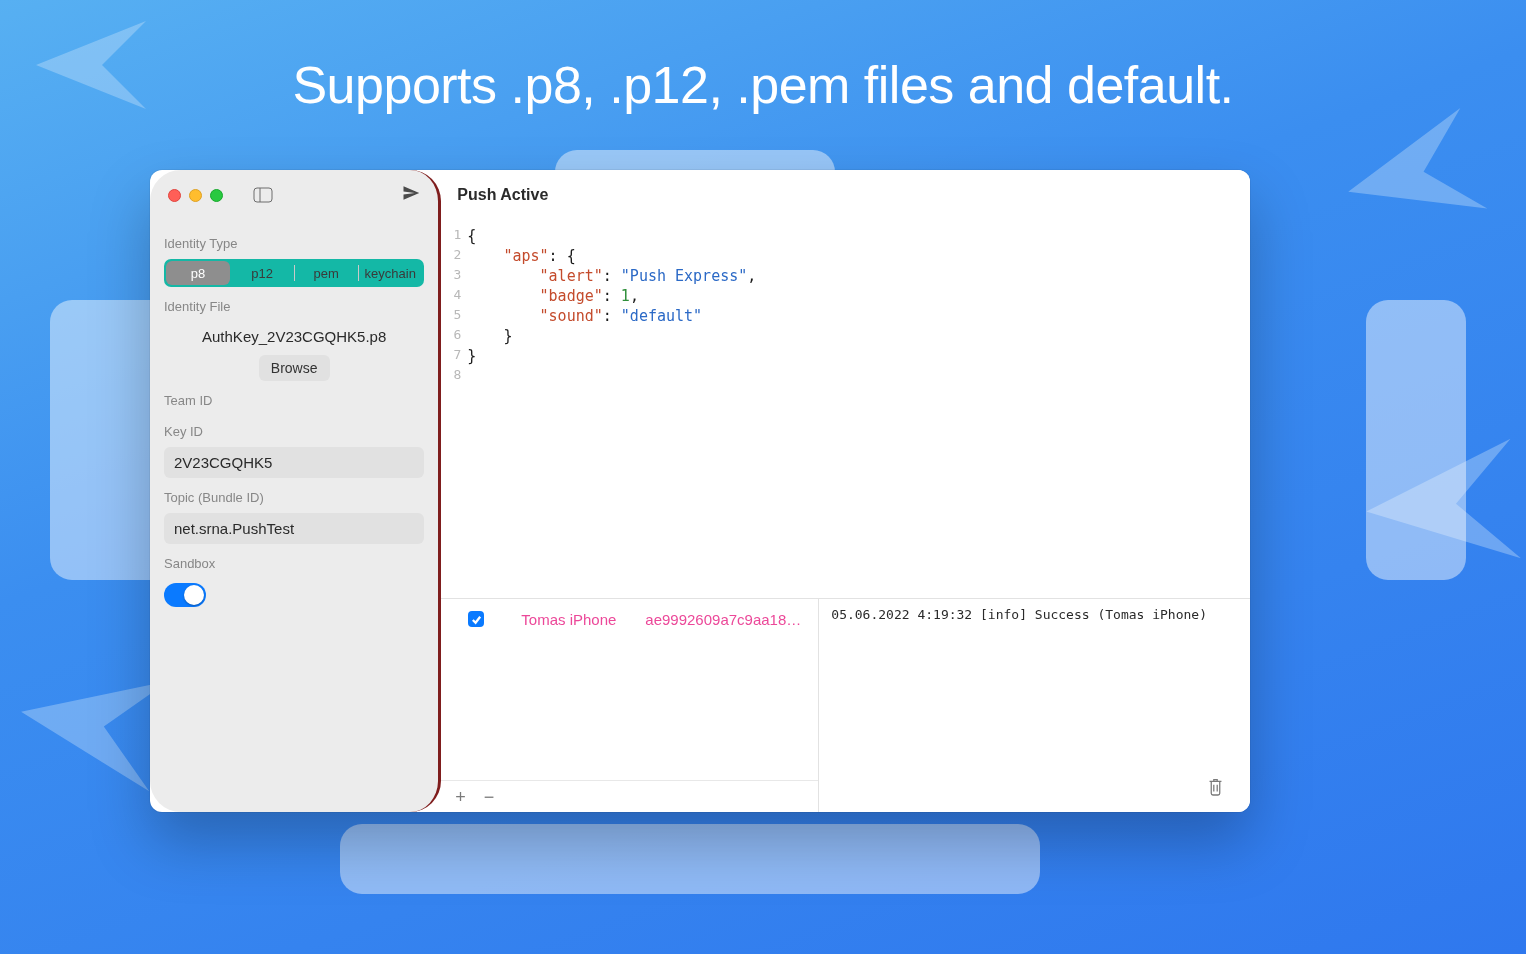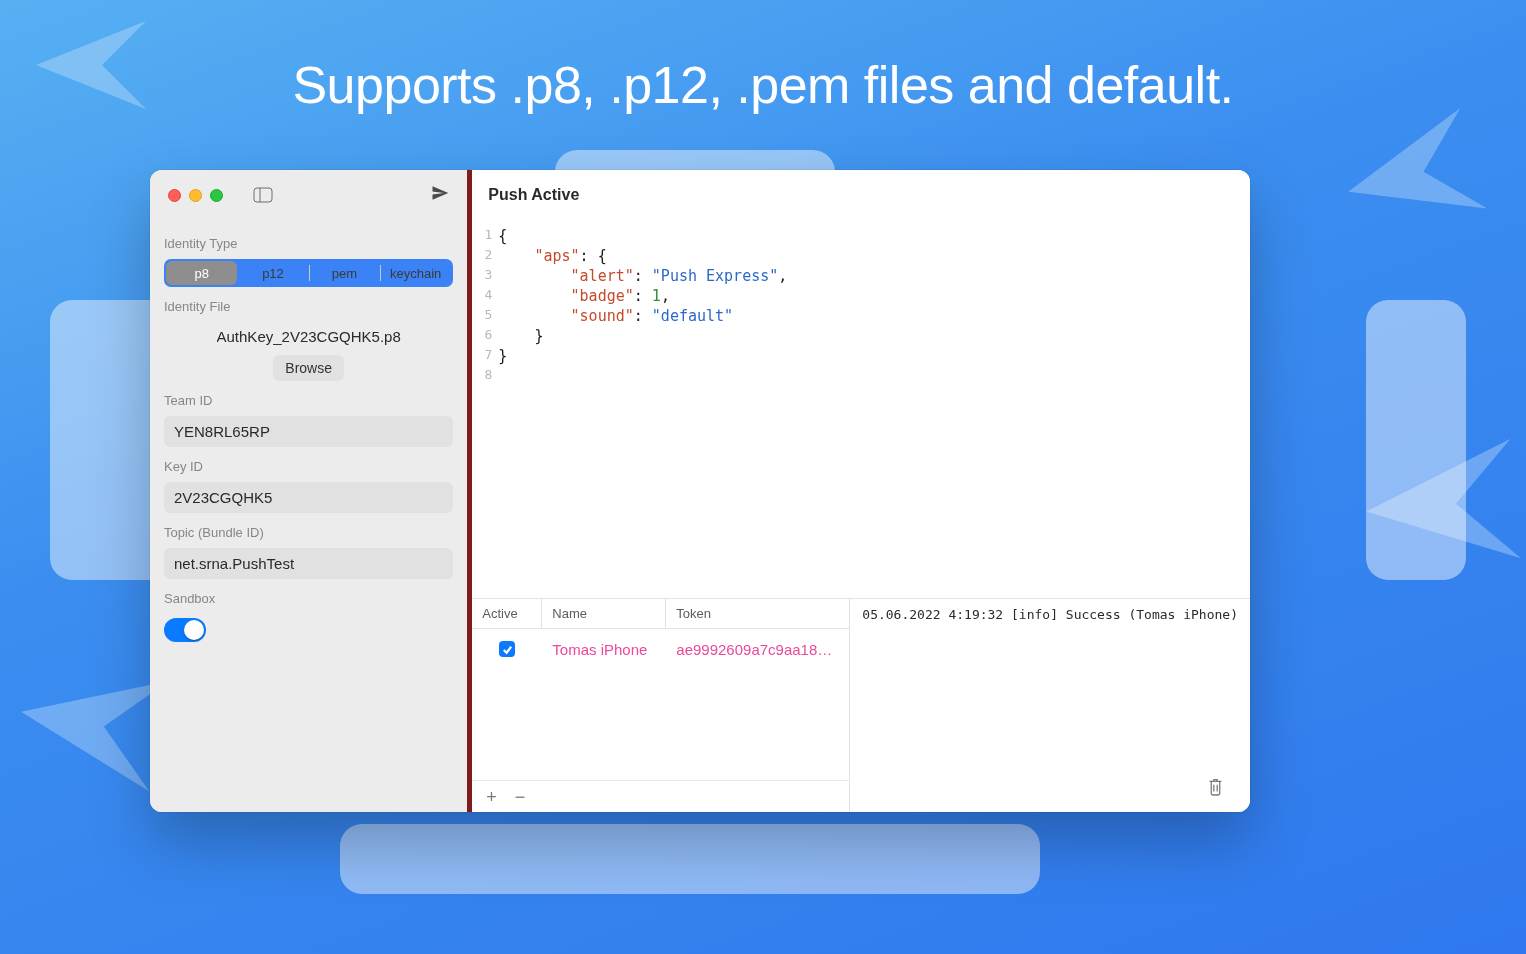--- a/index.html
+++ b/index.html
@@ -32,23 +32,24 @@
     border-radius: 12px;
     box-shadow: 0 30px 60px rgba(0,0,0,0.25), 0 0 0 1px rgba(0,0,0,0.05);
     display: flex;
     overflow: hidden;
   }
 
   
   .sidebar {
     width: 326px;
     background: #ececec;
-    border-right: 5px solid #7f1d1d;
+    border-right: 3px solid #7f1d1d;
     display: flex;
     flex-direction: column;
+    border-radius: 31px;
   }
   .titlebar {
     height: 50px;
     display: flex;
     align-items: center;
     padding: 0 18px;
     gap: 8px;
   }
   .traffic { display:flex; gap:8px; }
   .traffic span {
@@ -66,21 +67,21 @@
   .sidebar-toggle svg { stroke:#6d6d6d; fill:none; }
   .titlebar-spacer { flex:1; }
   .send-icon svg { width:18px; height:18px; fill:#4a4a4a; }
 
   .side-body { padding: 8px 14px 14px 14px; display:flex; flex-direction:column; gap:4px; }
   .side-label { font-size:13px; color:#878787; margin-top:8px; margin-bottom:4px; font-weight:500; }
 
   
   .segmented {
     display:flex;
-    background:#3b82f6;
+    background:#14b8a6;
     border-radius:7px;
     padding:2px;
     height:28px;
   }
   .segmented .seg {
     flex:1;
     display:flex; align-items:center; justify-content:center;
     font-size:13px;
     color:#3a3a3a;
     border-radius:6px;
@@ -225,21 +226,21 @@
   }
   .dev-footer span { cursor:default; line-height:1; }
 
   .log {
     flex:1;
     padding:8px 12px;
     font-family: ui-monospace, "SF Mono", Menlo, Consolas, monospace;
     font-size:13px;
     color:#2a2a2a;
     display:flex;
-    flex-direction:column;
+    flex-direction:row;
   }
   .log-line { white-space:pre; }
   .log-footer {
     margin-top:auto;
     height:32px;
     display:flex; align-items:center; justify-content:flex-end;
     padding-right:14px;
   }
   .trash svg { width:17px; height:19px; fill:none; stroke:#7a7a7a; stroke-width:1.5; }
 
@@ -304,21 +305,20 @@
         <div class="seg">keychain</div>
       </div>
 
       <div class="side-label">Identity File</div>
       <div class="file-row">
         <div class="file-name">AuthKey_2V23CGQHK5.p8</div>
         <button class="browse-btn">Browse</button>
       </div>
 
       <div class="side-label">Team ID</div>
-      <input class="field" value="YEN8RL65RP" style="">
 
       <div class="side-label">Key ID</div>
       <input class="field" value="2V23CGQHK5" style="">
 
       <div class="side-label">Topic (Bundle ID)</div>
       <input class="field" value="net.srna.PushTest" style="">
 
       <div class="side-label">Sandbox</div>
       <div class="toggle">
           <div class="knob"></div>
@@ -339,25 +339,20 @@
           <div>6</div>
           <div>7</div>
           <div>8</div>
         </div>
       <div class="code" id="code"><div><span class="tok-punc">{</span></div><div>    <span class="tok-key">"aps"</span><span class="tok-punc">:</span> <span class="tok-punc">{</span></div><div>        <span class="tok-key">"alert"</span><span class="tok-punc">:</span> <span class="tok-str">"Push Express"</span><span class="tok-punc">,</span></div><div>        <span class="tok-key">"badge"</span><span class="tok-punc">:</span> <span class="tok-num">1</span><span class="tok-punc">,</span></div><div>        <span class="tok-key">"sound"</span><span class="tok-punc">:</span> <span class="tok-str">"default"</span></div><div>    <span class="tok-punc">}</span></div><div><span class="tok-punc">}</span></div><div>&nbsp;</div></div>
     </div>
 
     <div class="bottom">
 
       <div class="devices">
-        <div class="dev-head">
-          <div class="col-active">Active</div>
-          <div class="col-name">Name</div>
-          <div class="col-token">Token</div>
-        </div>
         <div class="dev-row">
           <div class="col-active">
             <div class="chk">
               <svg viewBox="0 0 12 12">
                   <polyline points="2,6.5 5,9.5 10,3"></polyline>
                 </svg>
             </div>
           </div>
           <div class="col-name">Tomas iPhone</div>
           <div class="col-token">ae9992609a7c9aa185d...</div>

